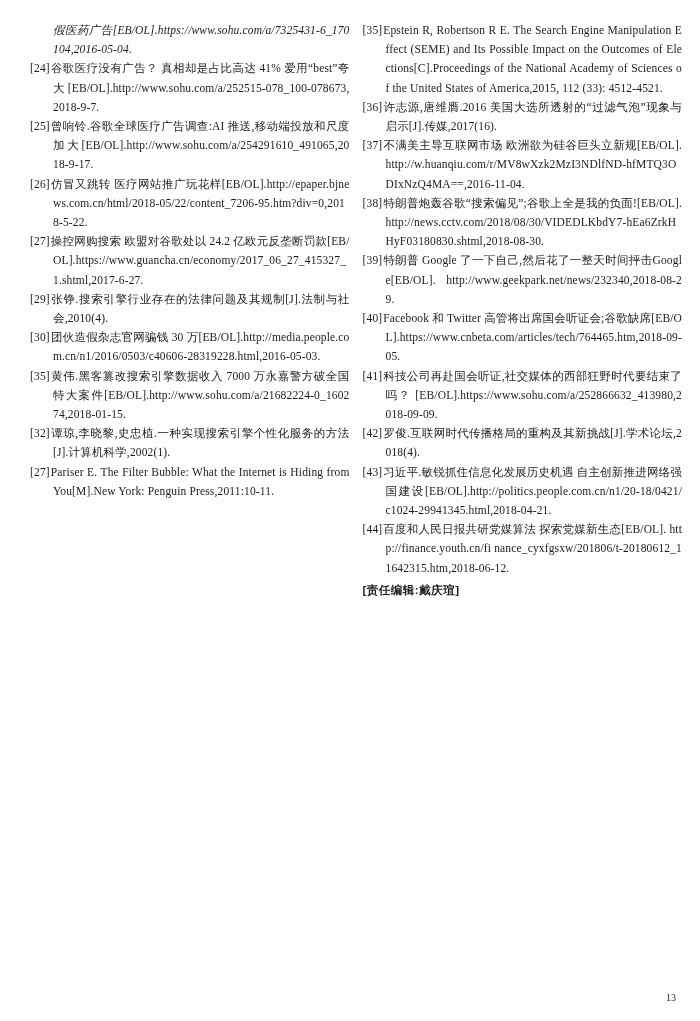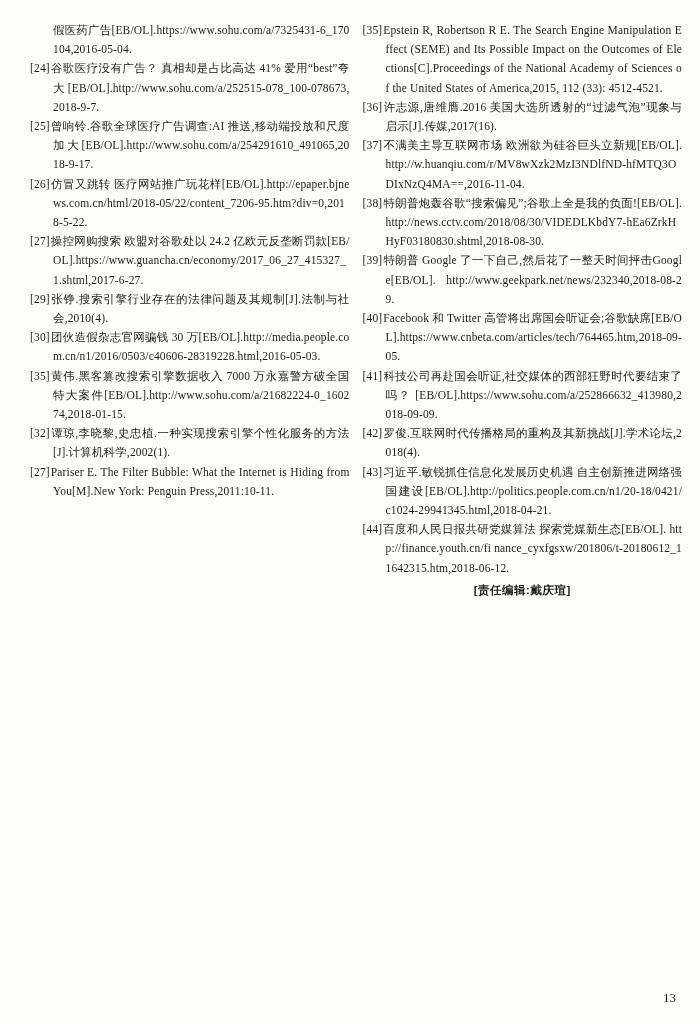--- a/index.html
+++ b/index.html
@@ -32,38 +32,39 @@
     font-size: 11.5px;
     line-height: 19.2px;
     text-align: justify;
     padding-left: 2em;
     text-indent: -2em;
     letter-spacing: 0.15px;
     word-break: break-all;
   }
   .ref.cont {
     text-indent: 0;
+    font-style: italic;
   }
   .ref .ref-label {
     padding-right: 1px;
   }
   .editor-line {
     font-size: 11.5px;
     line-height: 19.2px;
-    text-align: center;
+    text-align: left;
     font-weight: bold;
     font-family: "Liberation Sans", "DejaVu Sans", sans-serif;
     margin-top: 3px;
     letter-spacing: 0.5px;
   }
   .page-number {
     position: absolute;
     right: 24px;
     bottom: 16px;
-    font-size: 13px;
+    font-size: 10px;
     line-height: 14px;
   }
 </style>
 </head>
 <body>
 
 <div class="page">
   <div class="columns">
     <div class="col">
       <div id="refs-left">

